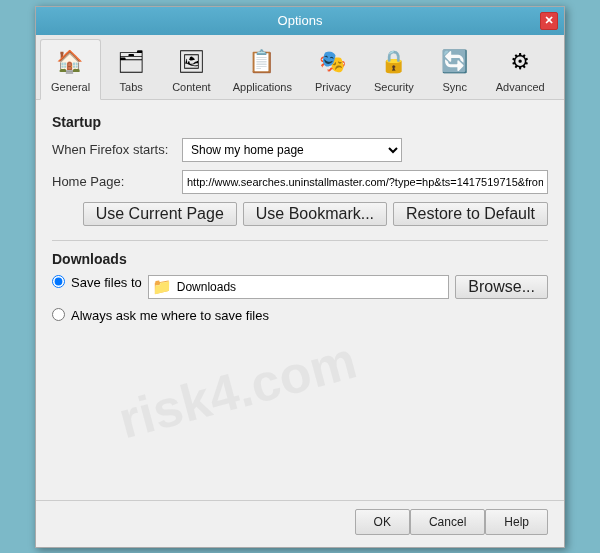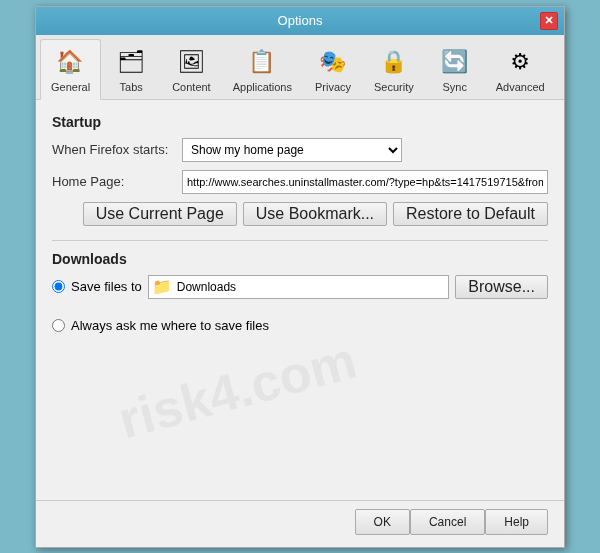--- a/index.html
+++ b/index.html
@@ -143,22 +143,22 @@
       border-radius: 2px;
       color: #222;
     }
     .divider {
       border: none;
       border-top: 1px solid #ccc;
       margin: 10px 0;
     }
     .radio-row {
       display: flex;
-      align-items: center;
-      margin-bottom: 19px;
+      align-items: flex-start;
+      margin-bottom: 9px;
       gap: 6px;
     }
     .radio-row input[type=radio] {
       margin: 0;
     }
     .downloads-input-row {
       display: flex;
       align-items: center;
       gap: 6px;
     }

